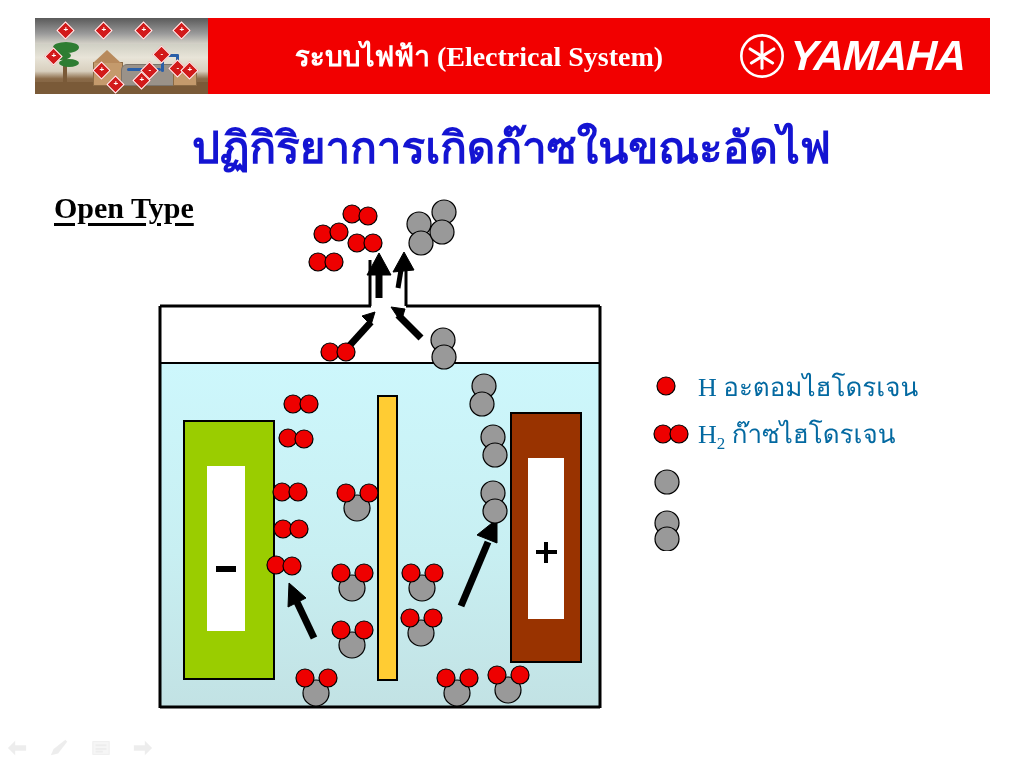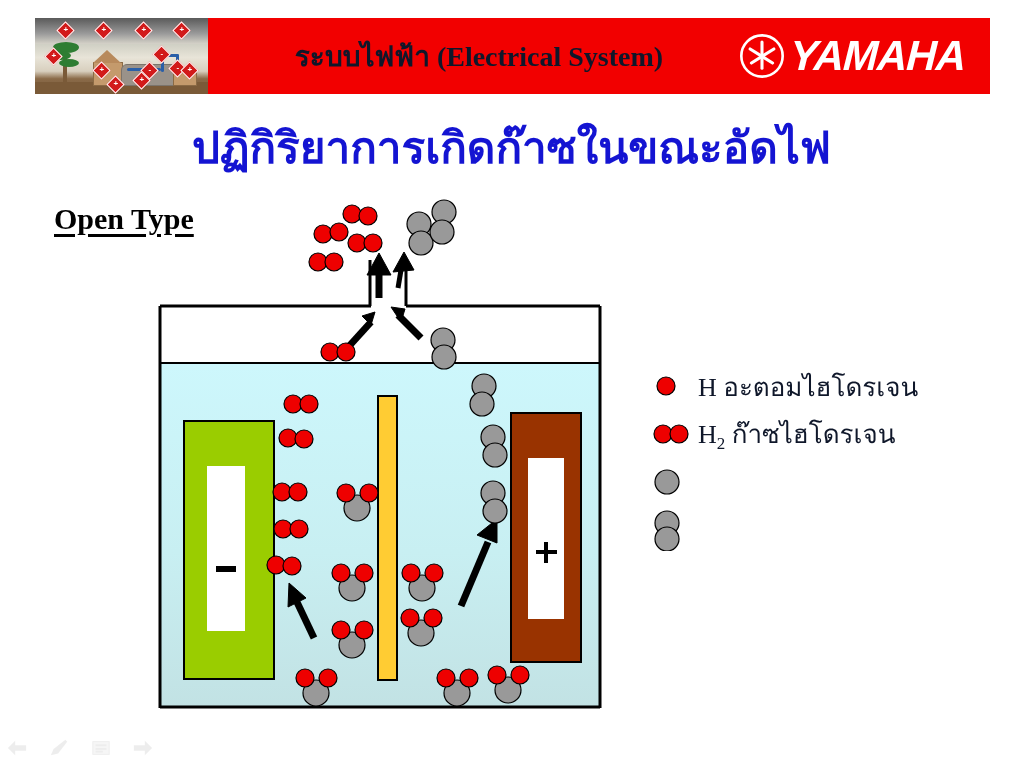--- a/index.html
+++ b/index.html
@@ -68,21 +68,21 @@
     font-weight: bold;
   }
   .charge span { display:block; transform: rotate(-45deg); }
   .thumb-wire{position:absolute;background:#2a5fa8;border-radius:2px;}
 
   #header-title {
     flex: 1;
     display: flex;
     align-items: center;
     justify-content: center;
-    color: #0f172a;
+    color: #ffffff;
     font-family: "Liberation Serif", serif;
     font-weight: bold;
     font-size: 28px;
     letter-spacing: 0px;
     padding-left: 10px;
     white-space: nowrap;
   }
   #yamaha-logo {
     width: 250px;
     display: flex;
@@ -112,21 +112,21 @@
     color: #1414d2;
     font-family: "Liberation Serif", serif;
     font-weight: bold;
     font-size: 44px;
     letter-spacing: 0px;
   }
 
   
   #open-type {
     position: absolute;
-    left: 54px; top: 202px;
+    left: 54px; top: 191px;
     color: #000;
     font-family: "Liberation Serif", serif;
     font-weight: bold;
     font-size: 30px;
     text-decoration: underline;
     text-underline-offset: 5px;
   }
 
   
   #diagram { position: absolute; left: 0; top: 0; }
@@ -145,21 +145,21 @@
   .legend-sym {
     width: 46px;
     flex: none;
     display: flex;
     align-items: center;
     justify-content: flex-start;
   }
   .legend-text {
     font-family: "Liberation Serif", serif;
     font-size: 26px;
-    color: #0f172a;
+    color: #0369a1;
     white-space: nowrap;
   }
   .legend-text sub { font-size: 17px; }
 
   
   #bottom-nav {
     position: absolute;
     left: 6px; top: 738px;
     display: flex;
     gap: 20px;

